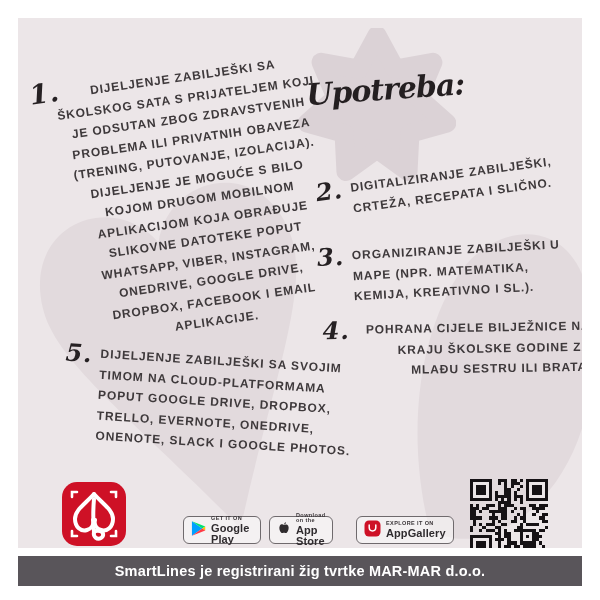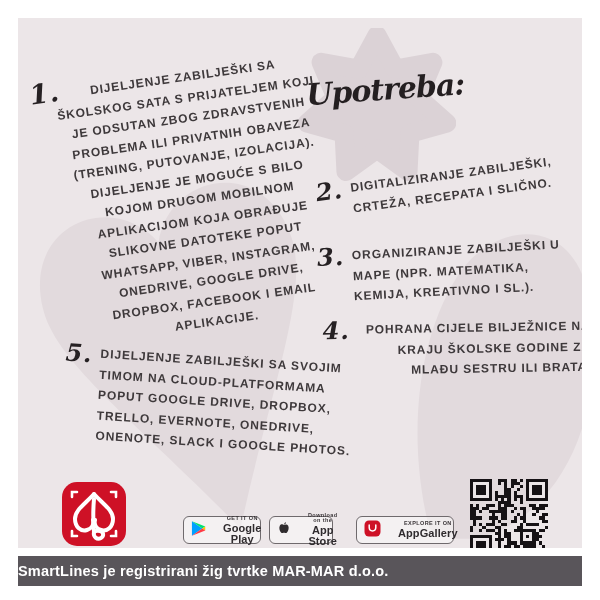--- a/index.html
+++ b/index.html
@@ -27,32 +27,32 @@
   .c5 .txt{width:266px;text-align:left;}
   
   .title{position:absolute;left:288px;top:54px;width:150px;text-align:center;
          font-family:"DejaVu Serif",serif;font-style:italic;font-weight:bold;
          font-size:30px;color:#241F21;transform:rotate(-4deg);letter-spacing:-1px;}
   
   .logo{position:absolute;left:44px;top:464px;width:64px;height:64px;
         background:#CE1126;border-radius:15px;}
   .badge{position:absolute;top:498px;height:28px;border:1px solid #6F6A6D;
          border-radius:6px;background:rgba(255,255,255,.45);
-         display:flex;align-items:center;padding:0 7px;gap:17px;box-sizing:border-box;text-align:center;}
+         display:flex;align-items:center;padding:0 7px;gap:5px;box-sizing:border-box;}
   .badge .b-txt{display:flex;flex-direction:column;justify-content:center;line-height:1;}
   .badge .tag{font-size:5.5px;letter-spacing:.4px;color:#3A3538;font-weight:bold;}
   .badge .store{font-size:11px;font-weight:bold;color:#2F2B2E;margin-top:1.5px;
                 letter-spacing:.1px;}
   .b-gp{left:165px;width:78px;}
   .b-as{left:251px;width:64px;}
   .b-ag{left:338px;width:98px;}
   .qr{position:absolute;left:452px;top:461px;width:78px;height:78px;}
   
   .footer{position:absolute;left:18px;top:556px;width:564px;height:30px;
-          background:#59555A;display:flex;align-items:center;}
+          background:#59555A;display:flex;align-items:center;justify-content:center;}
   .footer span{color:#ffffff;font-weight:bold;font-size:14.5px;letter-spacing:.2px;}
 </style>
 </head>
 <body>
 
 <div class="frame">
   <div class="canvas">
 
     <svg class="bgshape" style="left:18px;top:138px;transform:rotate(-16deg);" width="310" height="400" viewBox="0 0 300 390">
       <path fill="#E2DADD" d="M150 80 C122 18 28 26 24 110 C21 165 80 240 150 370 C220 240 279 165 276 110 C272 26 178 18 150 80 Z"></path>

